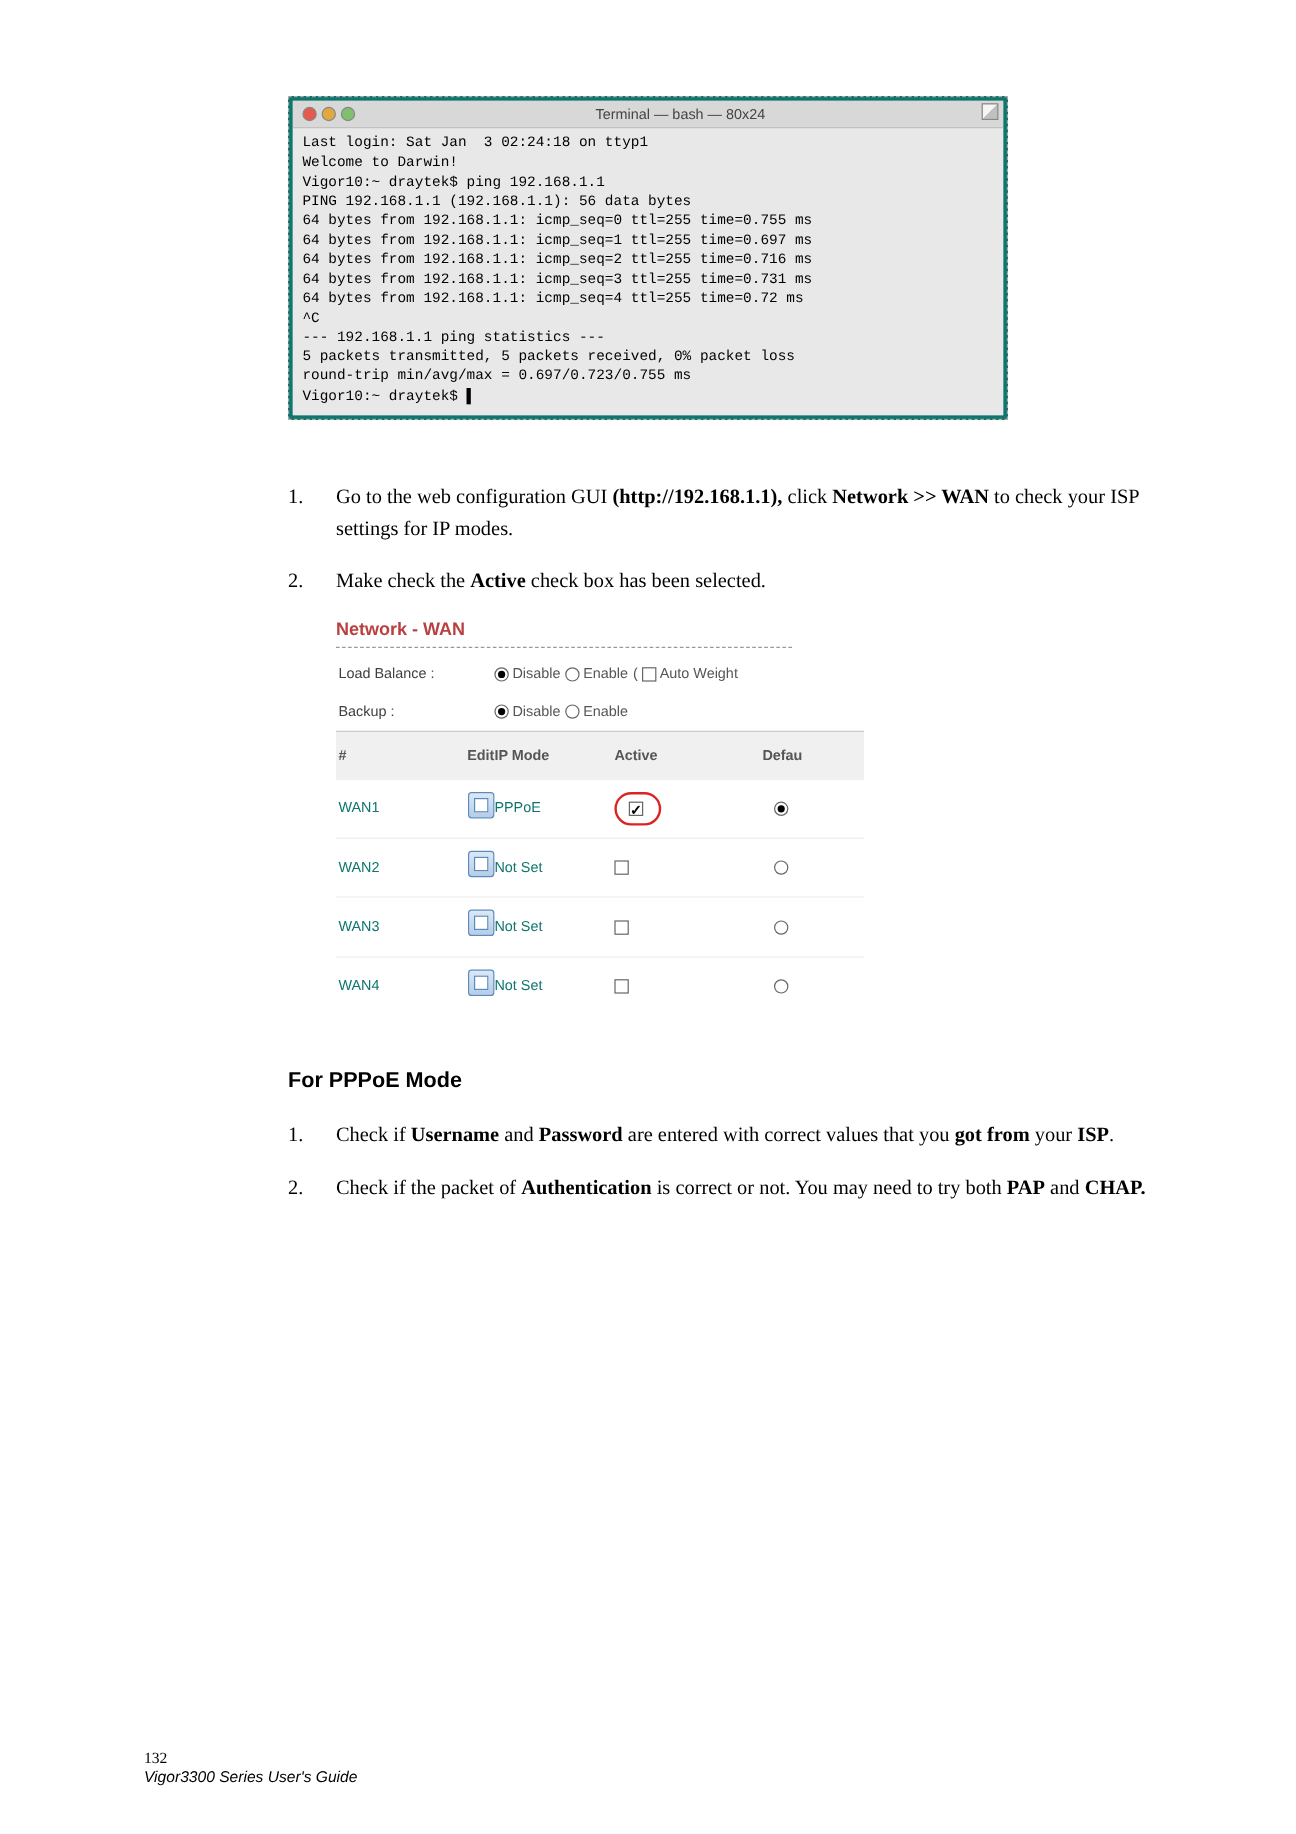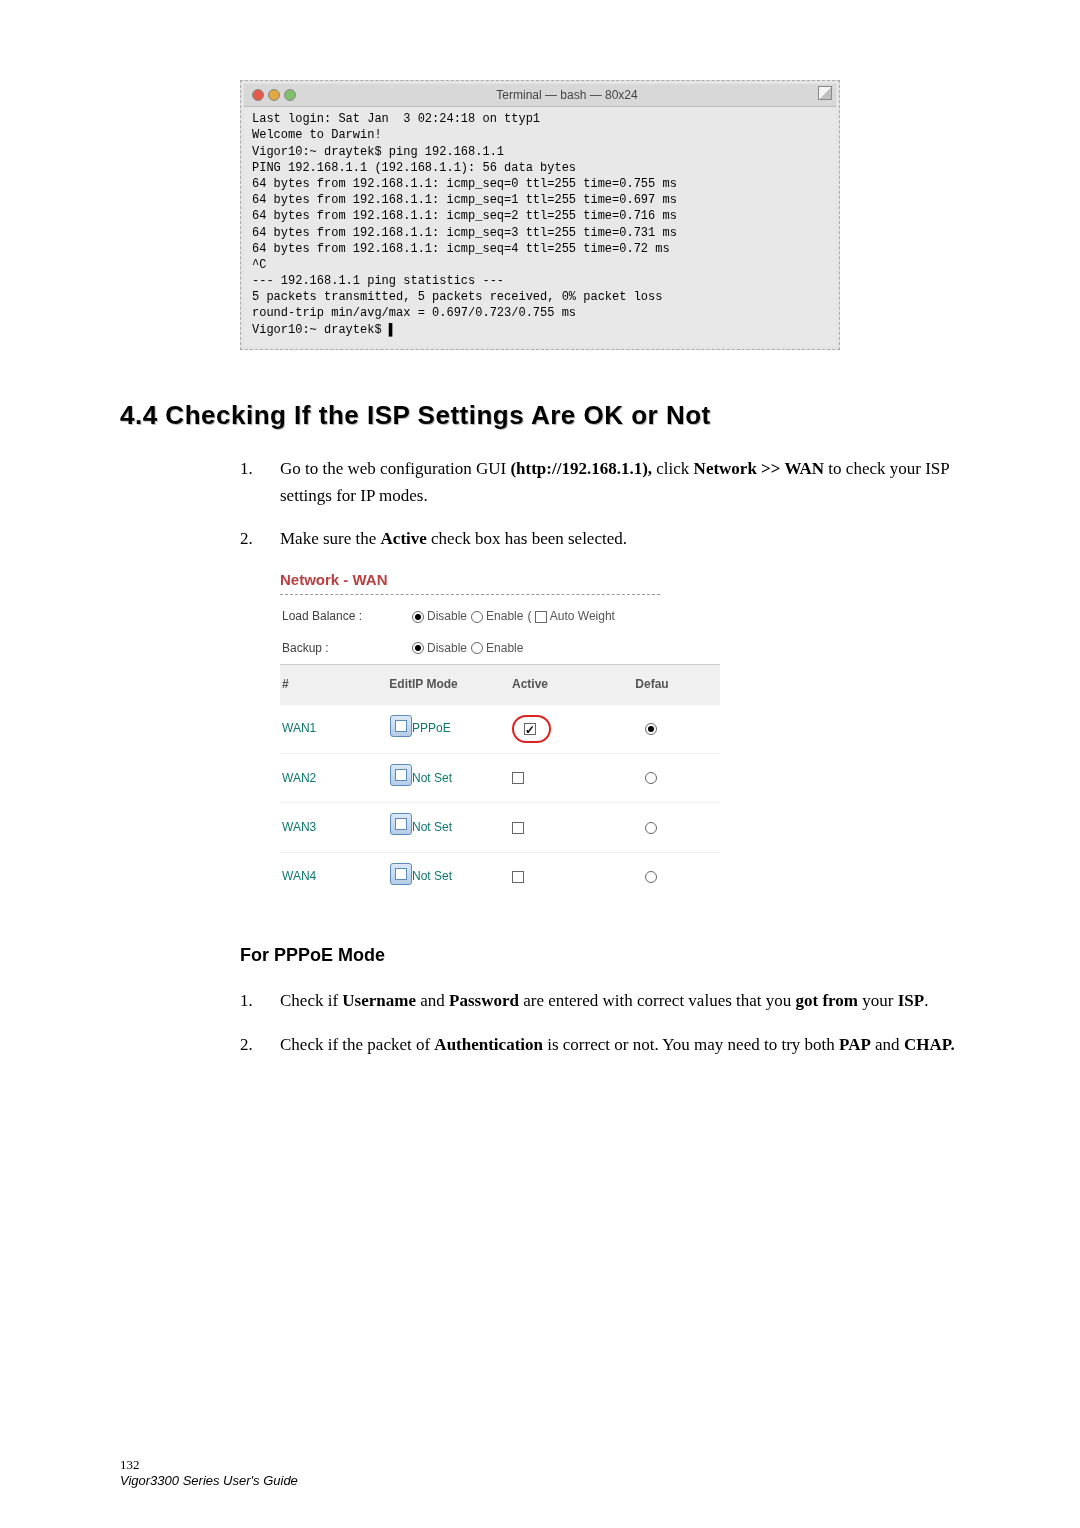--- a/index.html
+++ b/index.html
@@ -11,21 +11,21 @@
       color: #000;
       position: relative;
     }
     .page {
       padding: 80px 120px 40px 120px;
     }
     .terminal-block {
       width: 600px;
       margin: 0 auto 50px auto;
       border: 1px dashed #aaa;
-      background: #e5e5e5;
+      background: #0f766e;
     }
     .terminal-inner {
       margin: 3px;
       background: #e8e8e8;
       font-family: "Courier New", monospace;
       font-size: 12px;
       line-height: 1.35;
       color: #000;
       position: relative;
     }
@@ -199,35 +199,34 @@
 64 bytes from 192.168.1.1: icmp_seq=3 ttl=255 time=0.731 ms
 64 bytes from 192.168.1.1: icmp_seq=4 ttl=255 time=0.72 ms
 ^C
 --- 192.168.1.1 ping statistics ---
 5 packets transmitted, 5 packets received, 0% packet loss
 round-trip min/avg/max = 0.697/0.723/0.755 ms
 Vigor10:~ draytek$ ▌</div>
     </div>
   </div>
 
-  <h2 class="section-heading">4.4 Checking If the ISP Settings Are OK or Not</h2>
 
   <div class="body-text">
 
     <div class="numbered-item">
       <div class="num">1.</div>
       <div class="txt">
         <span>Go to the web configuration GUI </span><b>(http://192.168.1.1),</b><span> click </span><b>Network &gt;&gt; WAN</b><span> to check your ISP settings for IP modes.</span>
       </div>
     </div>
 
     <div class="numbered-item">
       <div class="num">2.</div>
       <div class="txt">
-        <span>Make sure the </span><b>Active</b><span> check box has been selected.</span>
+        <span>Make check the </span><b>Active</b><span> check box has been selected.</span>
 
         <div class="network-wan-title">Network - WAN</div>
 
         <div class="wan-table">
 
           <div class="wan-option-row">
             <div class="label">Load Balance :</div>
             <div class="opts">
               <span><span class="radio selected"></span><span>Disable</span></span>
               <span><span class="radio"></span><span>Enable</span></span>

